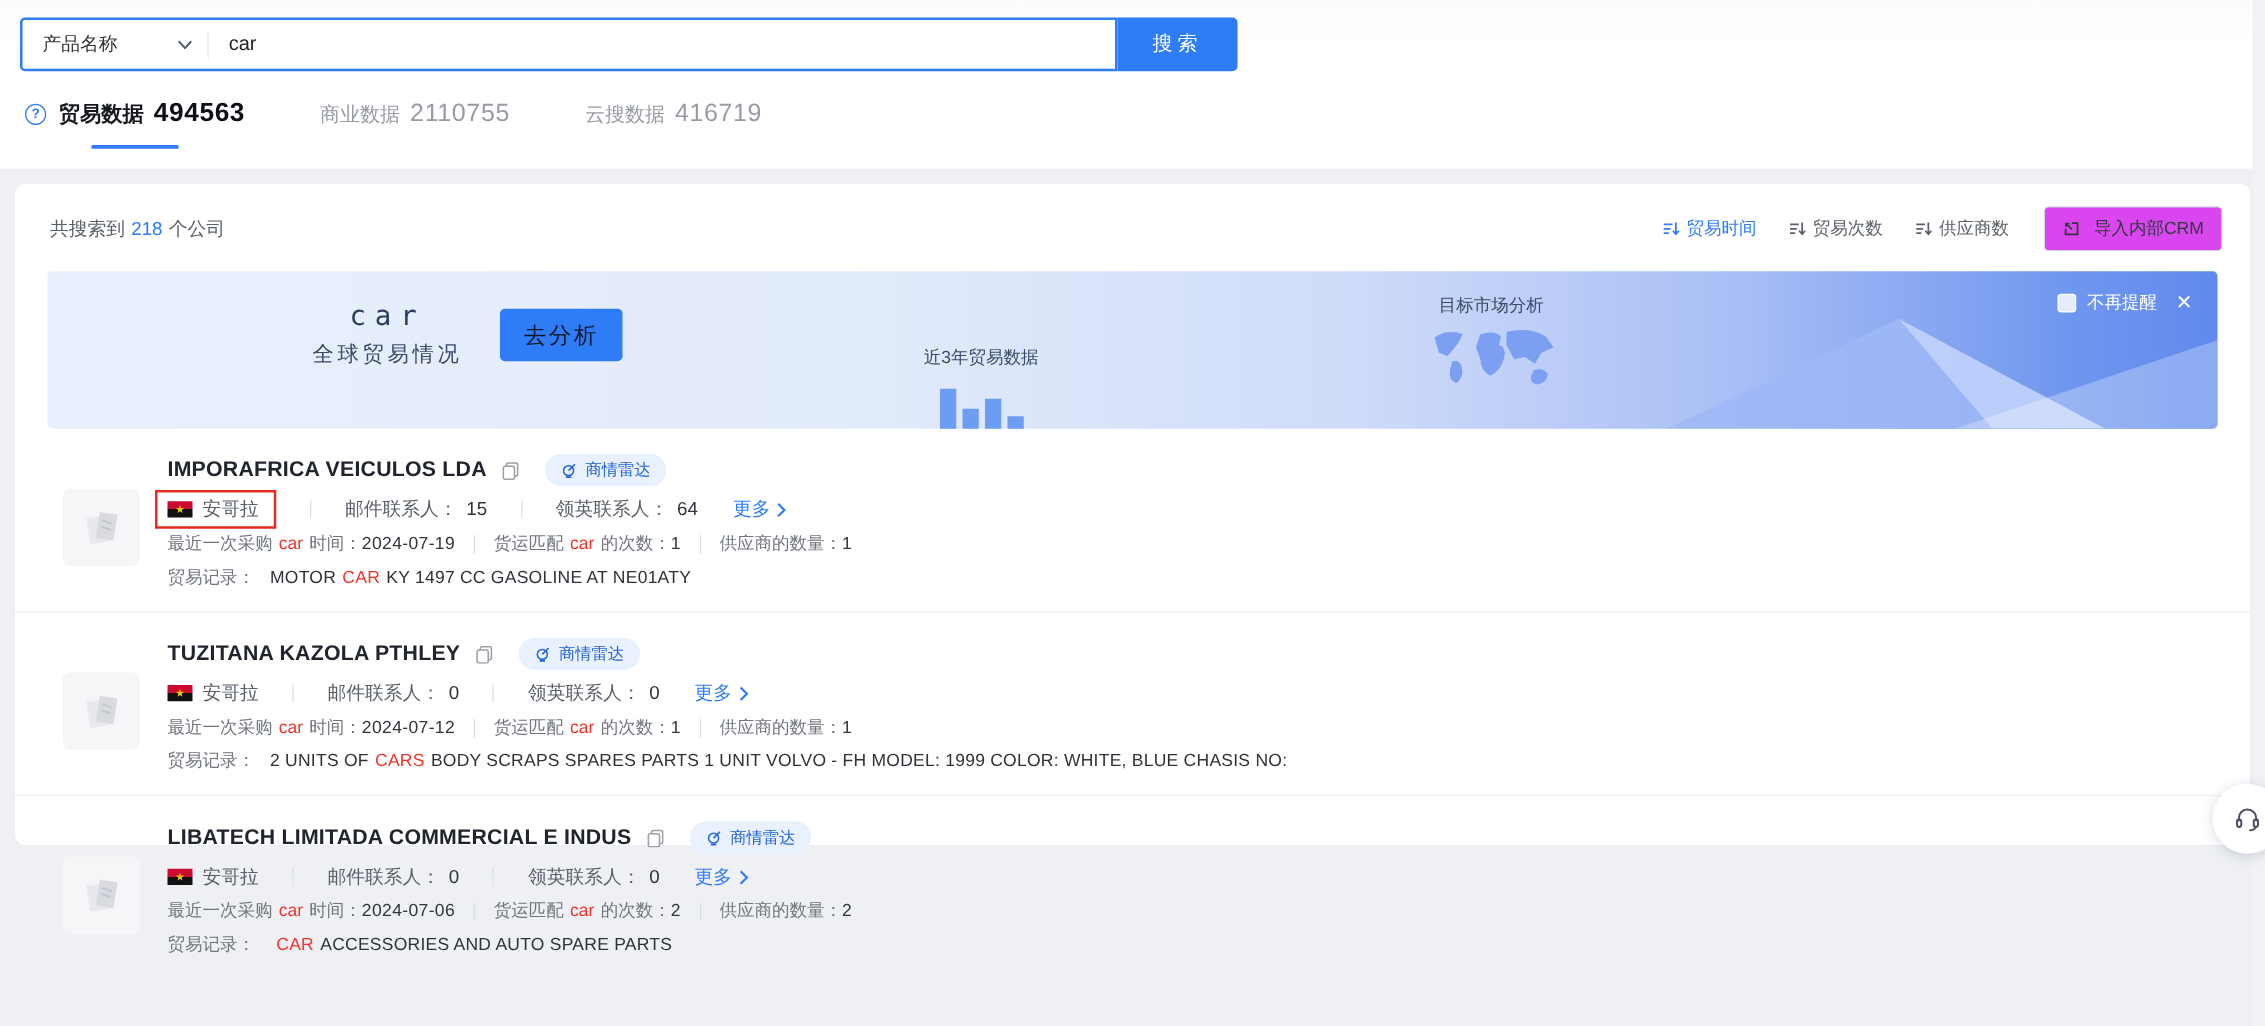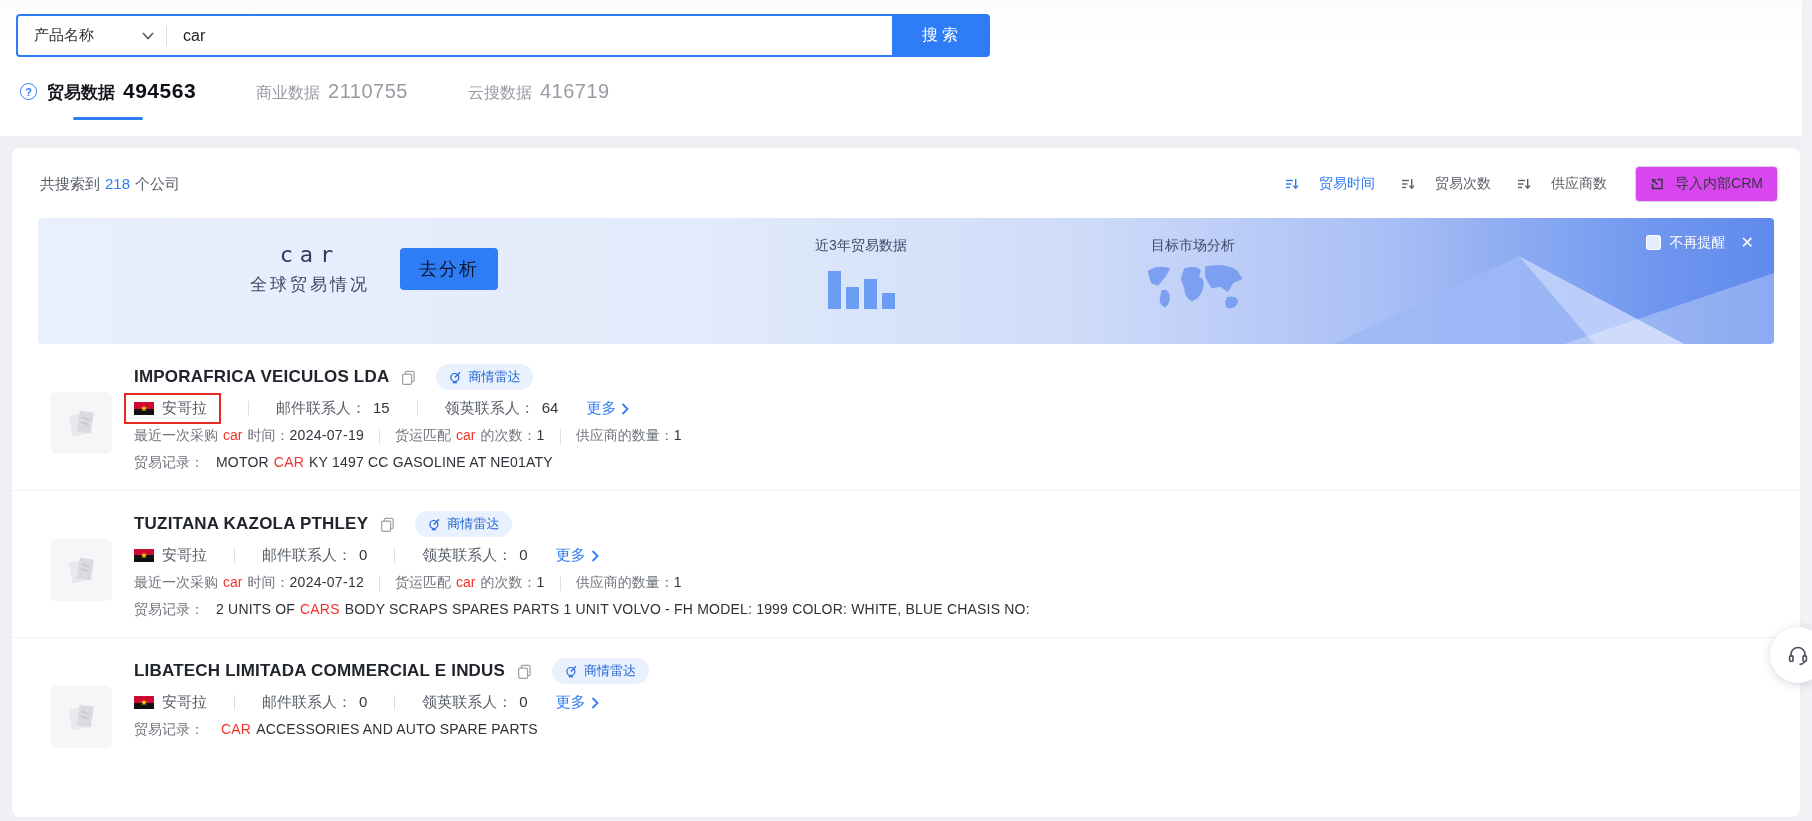--- a/index.html
+++ b/index.html
@@ -29,46 +29,46 @@
   .tab.active .t-label { font-weight:bold; font-size:17px; color:#15181f; }
   .tab.active .t-count { font-weight:bold; font-size:21px; color:#0c0f15; }
   .tab.active::after { content:""; position:absolute; left:50%; transform:translateX(-50%);
     bottom:-16px; width:70px; height:3px; background:#2e7cf6; border-radius:2px; }
   .q-icon { width:17px; height:17px; border:1px solid #2e7cf6; color:#2e7cf6; border-radius:50%;
     font-size:11px; display:inline-flex; align-items:center; justify-content:center;
     align-self:center; margin-right:2px; font-weight:bold; }
 
   
   .main-card { background:#fff; margin:12px 12px 0 12px; border-radius:8px;
-    height:669px; position:relative; }
+    height:529px; position:relative; }
   .results-header { display:flex; justify-content:space-between; align-items:center;
     padding:18px 22px 14px 28px; }
   .found { font-size:15px; color:#595f69; }
   .found .cnt { color:#2e7cf6; margin:0 5px; }
   .rh-right { display:flex; align-items:center; gap:26px; }
-  .sort-item { display:flex; align-items:center; gap:20px; font-size:14px; color:#5b6068; cursor:pointer;font-family:Liberation Mono, monospace; }
+  .sort-item { display:flex; align-items:center; gap:5px; font-size:14px; color:#5b6068; cursor:pointer;font-family:Liberation Mono, monospace; }
   .sort-item.active { color:#2e7cf6; }
   .sort-item svg { stroke:currentColor; }
   .crm-btn { display:flex; align-items:center; gap:11px; border:1px solid #d4d7dd; background:#d946ef;
     border-radius:4px; padding:8px 14px; font-size:14px; color:#33373e; cursor:pointer;
     margin-left:2px; font-family:inherit; }
 
   
   .banner { position:relative; margin:2px 26px 0 26px; height:126px; border-radius:4px; overflow:hidden;
     background:linear-gradient(90deg,#e9effc 0%,#e2ebfb 38%,#cfdcf9 60%,#a8bef5 78%,#7097ef 93%,#6089ed 100%); }
   .mountains { position:absolute; right:0; bottom:0; }
   .promo { position:absolute; left:212px; top:24px; display:flex; align-items:center; gap:30px; }
   .promo-txt { display:flex; flex-direction:column; align-items:center; gap:6px; }
   .promo-kw { font-family:"DejaVu Sans Mono","Liberation Mono",monospace; font-size:22px;
     letter-spacing:7px; color:#2d3c5e; }
   .promo-sub { font-size:17px; letter-spacing:3px; color:#3a4866; }
   .analyze-btn { background:#2e7cf6; color:#0f172a; border:none; border-radius:4px; font-size:18px;
     padding:9px 19px; cursor:pointer; letter-spacing:2px; font-family:inherit; }
   .b-section { position:absolute; top:19px; text-align:center; color:#3b4a68; font-size:14px; }
-  .b-sec-chart { left:748px; width:150px; }
+  .b-sec-chart { left:672px; width:150px;margin-top:41px; }
   .b-sec-target { left:1070px; width:170px; }
   .b-sec-origin { left:1440px; width:160px; }
   .mini-bars { display:flex; align-items:flex-end; justify-content:center; gap:5px; height:44px; margin-top:10px; }
   .mini-bars .bar { width:13px; background:#6d9cf3; }
   .map-wrap { margin-top:9px; color:#7d9ff1; }
   .b-sec-origin .map-wrap { color:#6b8fee; }
   .b-sec-origin .b-title { color:#313e5e; }
   .dismiss { position:absolute; top:15px; right:20px; display:flex; align-items:center; gap:9px;
     color:#fff; font-size:14px; }
   .dismiss .cb { width:15px; height:15px; border:1px solid rgba(255,255,255,.95);
@@ -395,20 +395,27 @@
             <span><span>邮件联系人：</span><span class="meta-val">0</span></span>
             <span class="sep"></span>
             <span><span>领英联系人：</span><span class="meta-val">0</span></span>
             <span class="more-link">
               <span>更多</span>
               <svg width="8" height="12" viewBox="0 0 8 12">
                   <polyline points="1.5,1 6.5,6 1.5,11" fill="none" stroke="#2e7cf6" stroke-width="1.8"></polyline>
                 </svg>
             </span>
           </div>
+          <div class="c-stats">
+            <span><span>最近一次采购</span><span class="kw">car</span><span>时间：</span><span class="stat-val">2024-07-06</span></span>
+            <span class="sep"></span>
+            <span><span>货运匹配</span><span class="kw">car</span><span>的次数：</span><span class="stat-val">2</span></span>
+            <span class="sep"></span>
+            <span><span>供应商的数量：</span><span class="stat-val">2</span></span>
+          </div>
           <div class="c-record">
             <span>贸易记录：</span><span class="record-text"><span></span><span class="kw">CAR</span><span>ACCESSORIES AND AUTO SPARE PARTS</span></span>
           </div>
         </div>
       </div>
 
     </div>
   </div>
 
   <div class="scroll-strip"></div>

